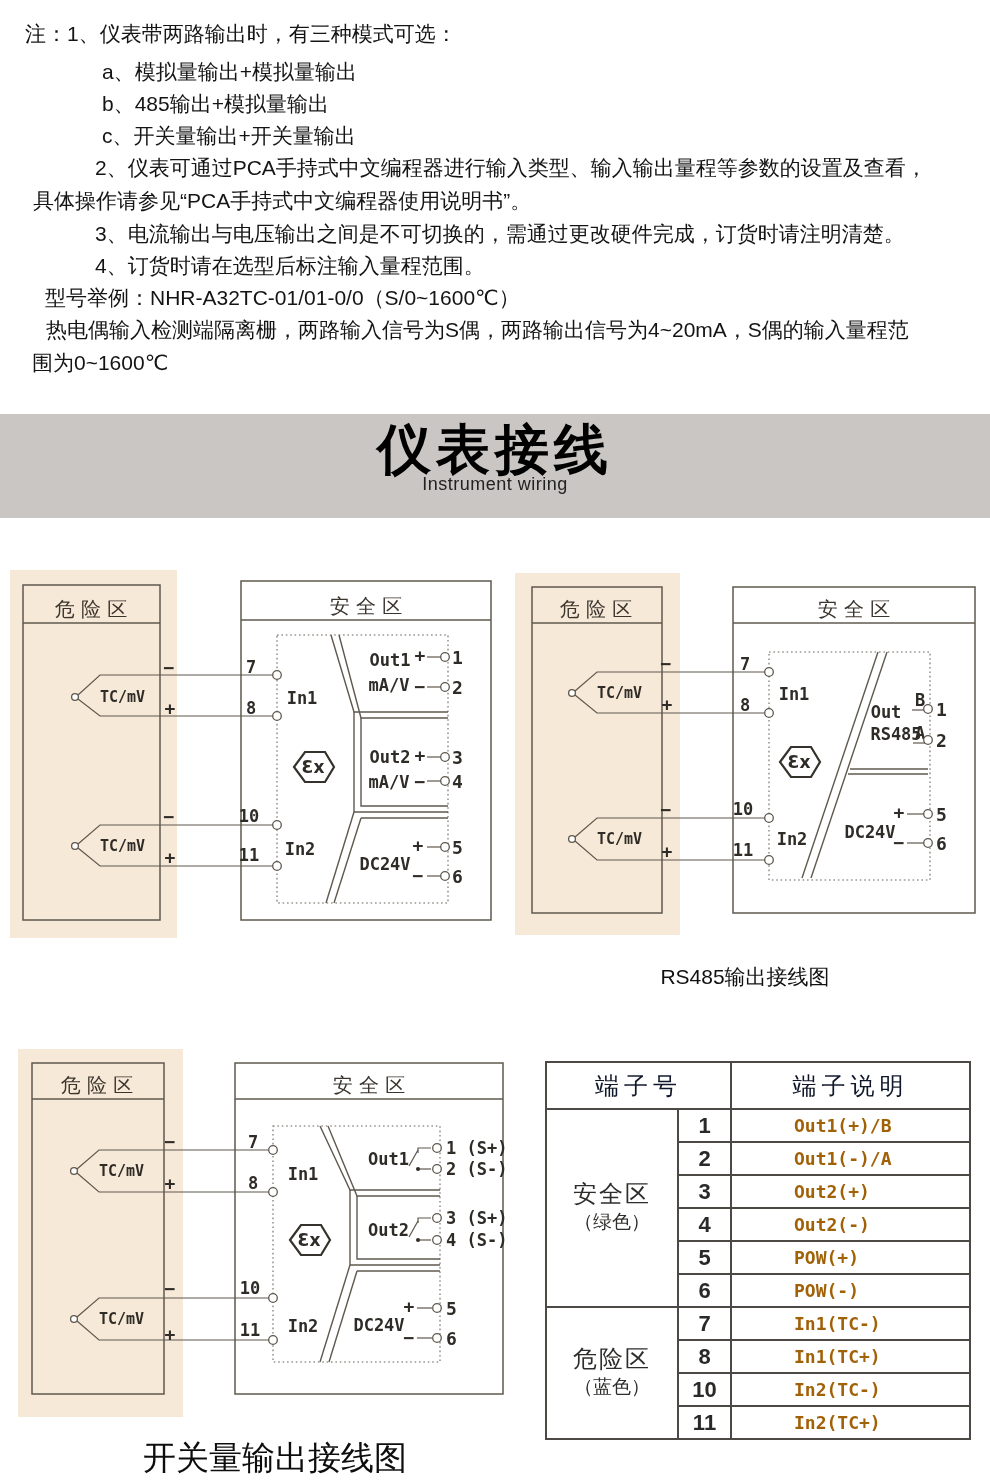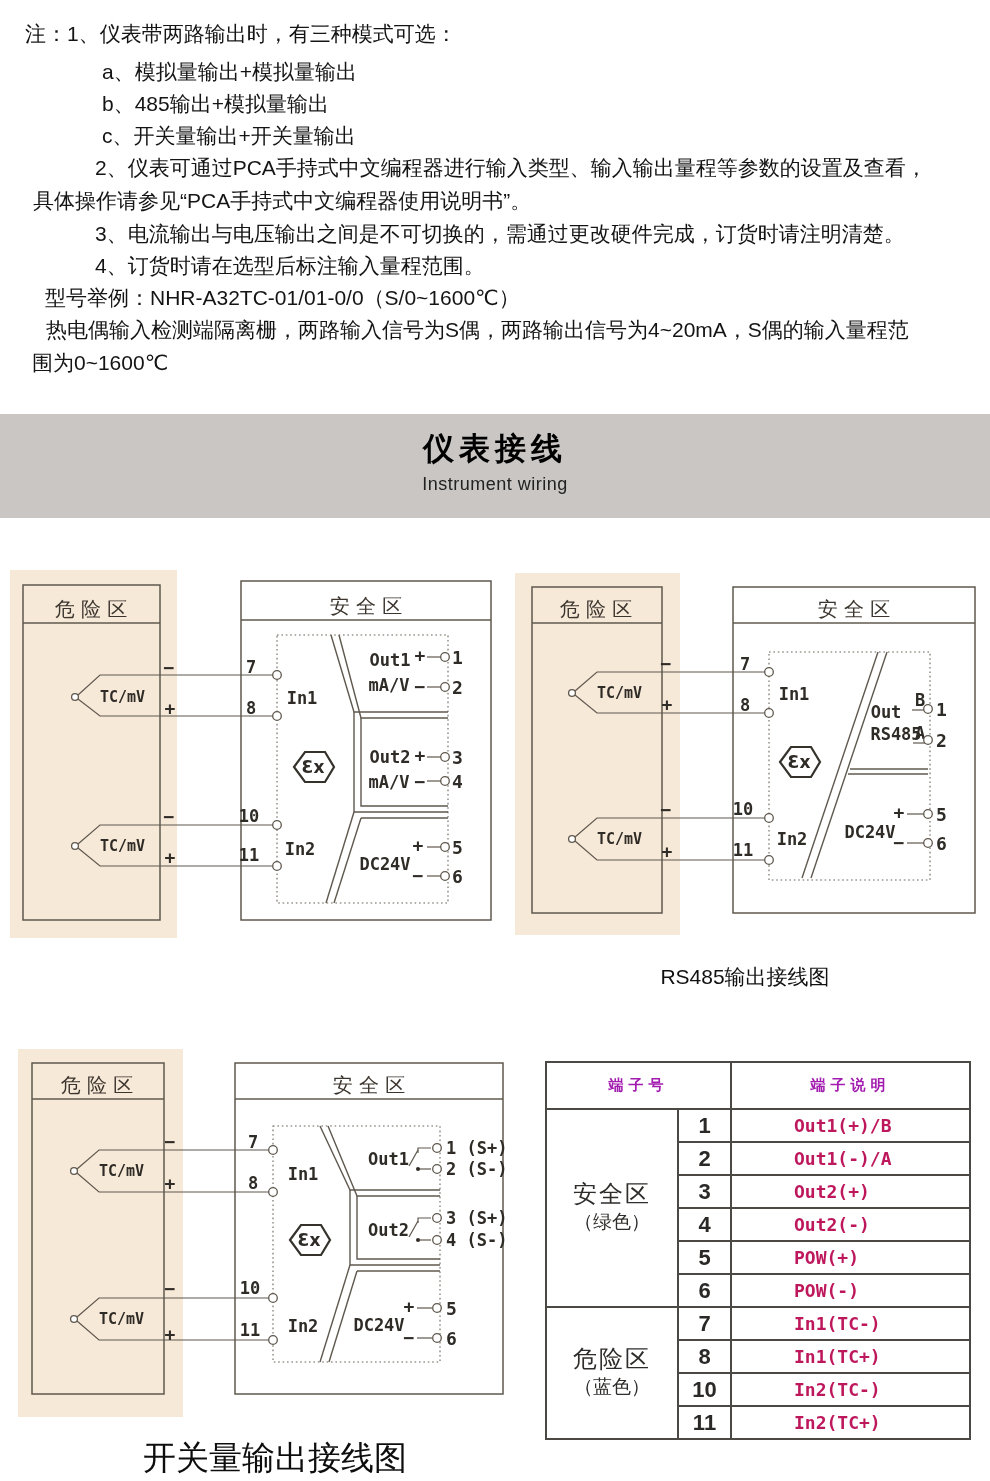--- a/index.html
+++ b/index.html
@@ -2,21 +2,21 @@
 <html><head>
 <meta charset="utf-8">
 <style>
   html,body{margin:0;padding:0;background:#fff;}
   .page{position:relative;width:990px;height:1481px;background:#ffffff;overflow:hidden;
         font-family:"Liberation Sans","DejaVu Sans",sans-serif;color:#161616;}
   
   .note-line{position:absolute;font-size:21px;line-height:26px;white-space:nowrap;color:#141414;}
   
   .banner{position:absolute;left:0;top:414px;width:990px;height:104px;background:#c9c6c4;text-align:center;}
-  .banner h1{margin:10px 0 0 0;font-size:31px;line-height:50px;font-weight:bold;letter-spacing:5px;color:#000;}
+  .banner h1{margin:10px 0 0 0;font-size:54px;line-height:50px;font-weight:bold;letter-spacing:5px;color:#000;}
   .banner .sub{font-size:18px;line-height:20px;color:#222;letter-spacing:0.5px;}
   
   svg{position:absolute;}
   .beige{fill:#f7e9d8;}
   .bx{stroke:#5f584e;stroke-width:1.5;fill:none;}
   .ln{stroke:#5f584e;stroke-width:1.4;fill:none;}
   .lnt{stroke:#5f584e;stroke-width:1.2;fill:none;}
   .dsh{stroke:#6a6358;stroke-width:1.1;fill:none;stroke-dasharray:1.6 2.8;}
   .tc{fill:#fff;stroke:#5f584e;stroke-width:1.3;}
   .hex{stroke:#35312b;stroke-width:2.2;fill:none;}
@@ -25,25 +25,25 @@
   .mt15{font-family:"DejaVu Sans Mono","Liberation Mono",monospace;font-weight:bold;font-size:15px;fill:#2f2b26;}
   .mt18{font-family:"DejaVu Sans Mono","Liberation Mono",monospace;font-weight:bold;font-size:18px;fill:#2f2b26;}
   .sign{font-family:"DejaVu Sans Mono","Liberation Mono",monospace;font-weight:bold;font-size:18px;fill:#2f2b26;}
   .zt{font-family:"DejaVu Serif","Liberation Serif",serif;font-size:20px;fill:#3b352e;}
   .exm{font-family:"DejaVu Sans","Liberation Sans",sans-serif;font-weight:bold;font-size:17px;fill:#2f2b26;}
   .caption{position:absolute;text-align:center;font-size:21px;color:#111;}
   .caption.big{font-size:33px;color:#0d0d0d;}
   
   .term-table{position:absolute;left:545px;top:1061px;border-collapse:collapse;table-layout:fixed;}
   .term-table td,.term-table th{border:2px solid #4c4843;padding:0;text-align:center;vertical-align:middle;}
-  .term-table th{height:45px;font-size:15px;font-weight:700;letter-spacing:5px;color:#a21caf;}
+  .term-table th{height:45px;font-size:24px;font-weight:400;letter-spacing:5px;color:#0f172a;}
   .term-table td{height:31px;}
   .td-num{font-size:22px;font-weight:600;color:#2b2927;}
   .td-desc{font-family:"DejaVu Sans Mono","Liberation Mono",monospace;font-weight:bold;font-size:18px;
-           color:#be185d;text-align:left !important;padding-left:62px !important;}
+           color:#a16207;text-align:left !important;padding-left:62px !important;}
   .td-zone{font-size:24px;color:#2f2d2b;line-height:26px;letter-spacing:2px;border-radius:7px;}
   .td-zone .zc{font-size:19px;letter-spacing:0;}
 </style>
 </head>
 <body>
 
 <div class="page">
 
   <section>
     <div class="note-line" style="top:21px;left:25px">注：1、仪表带两路输出时，有三种模式可选：</div>

